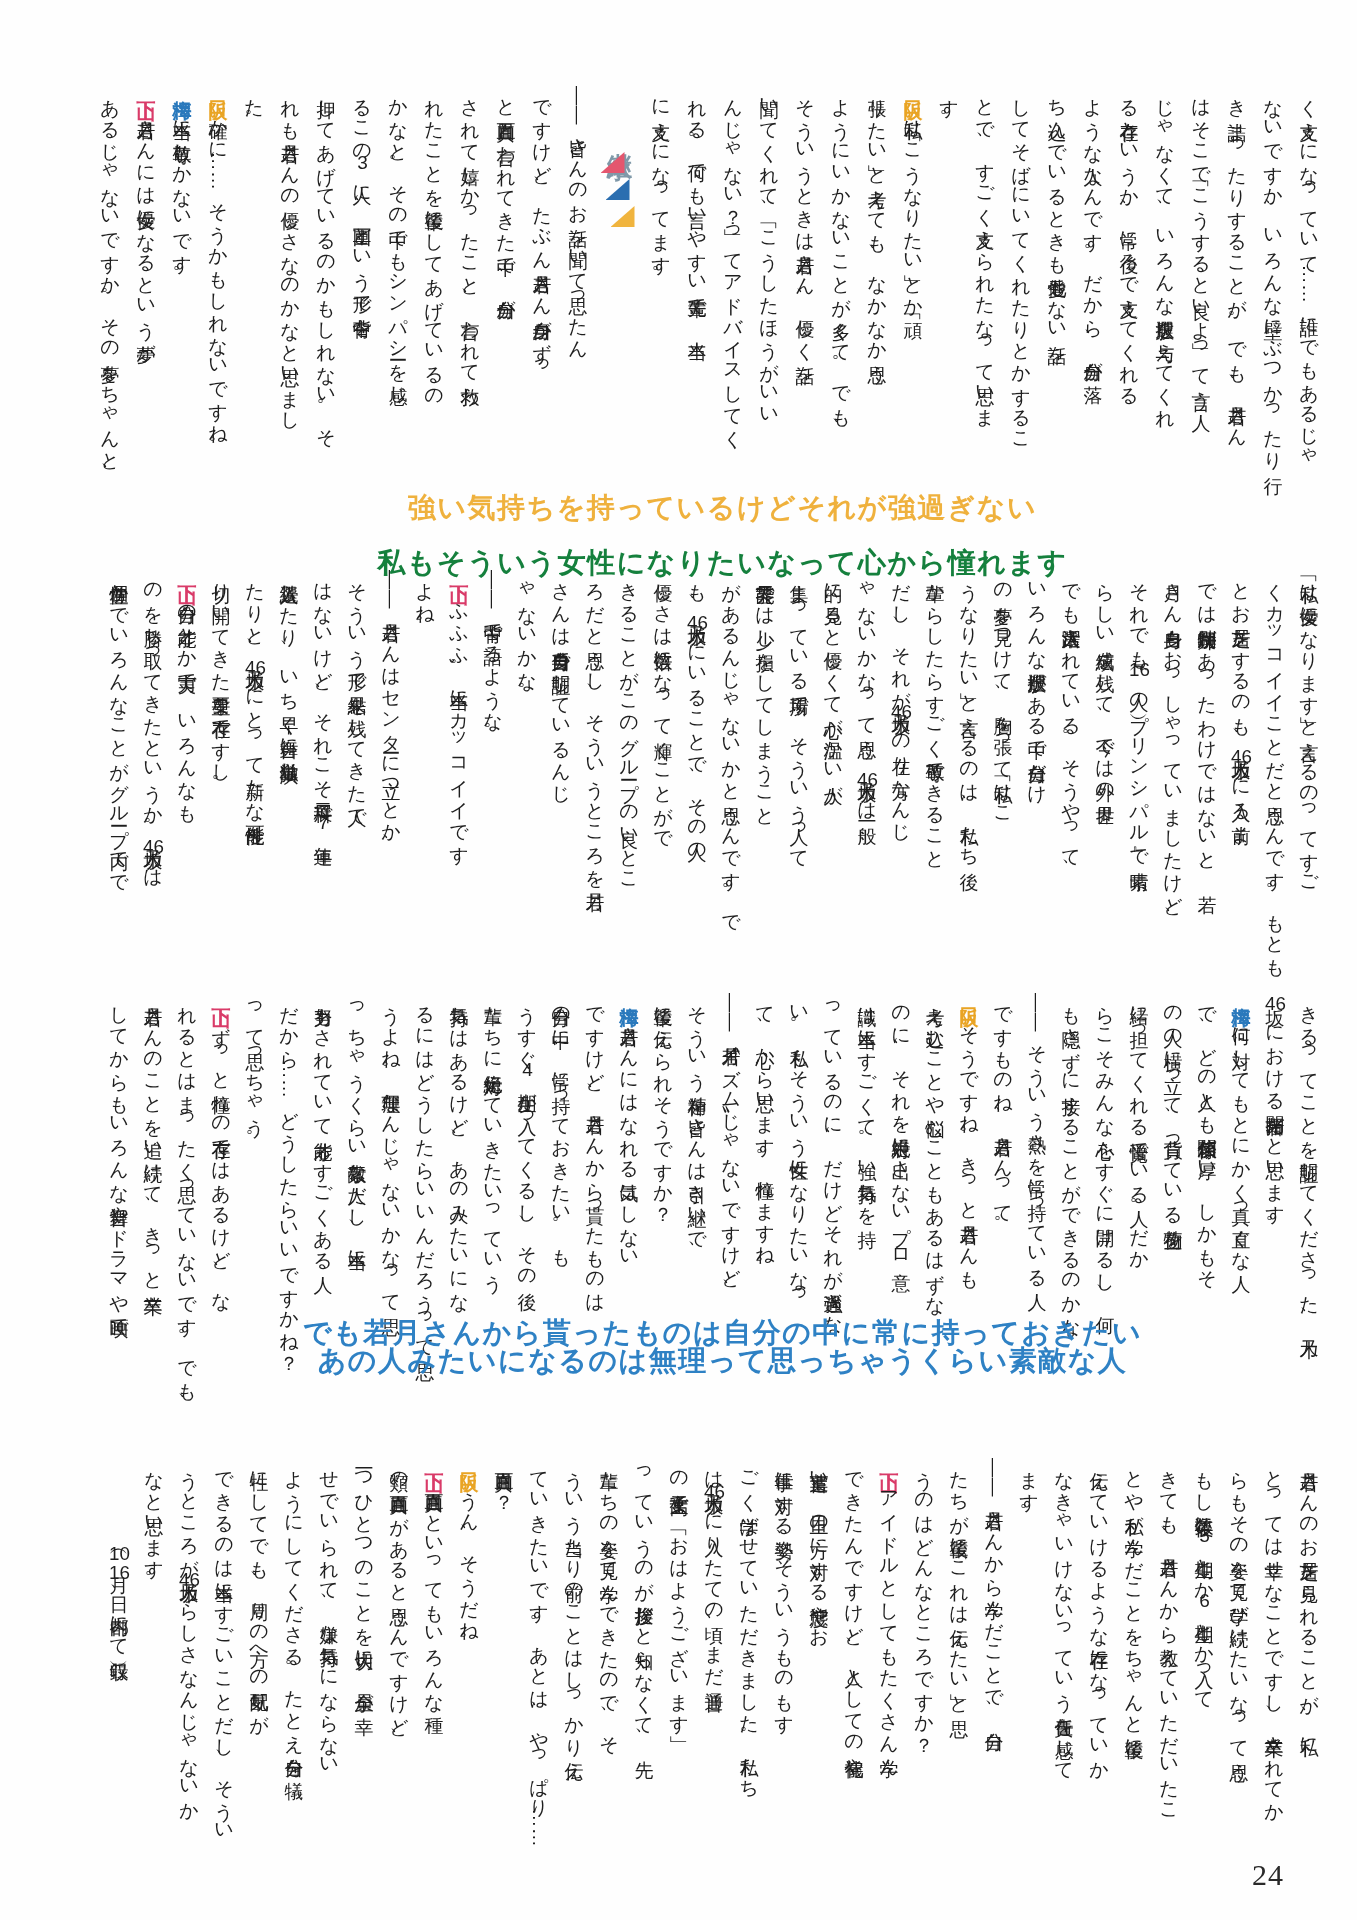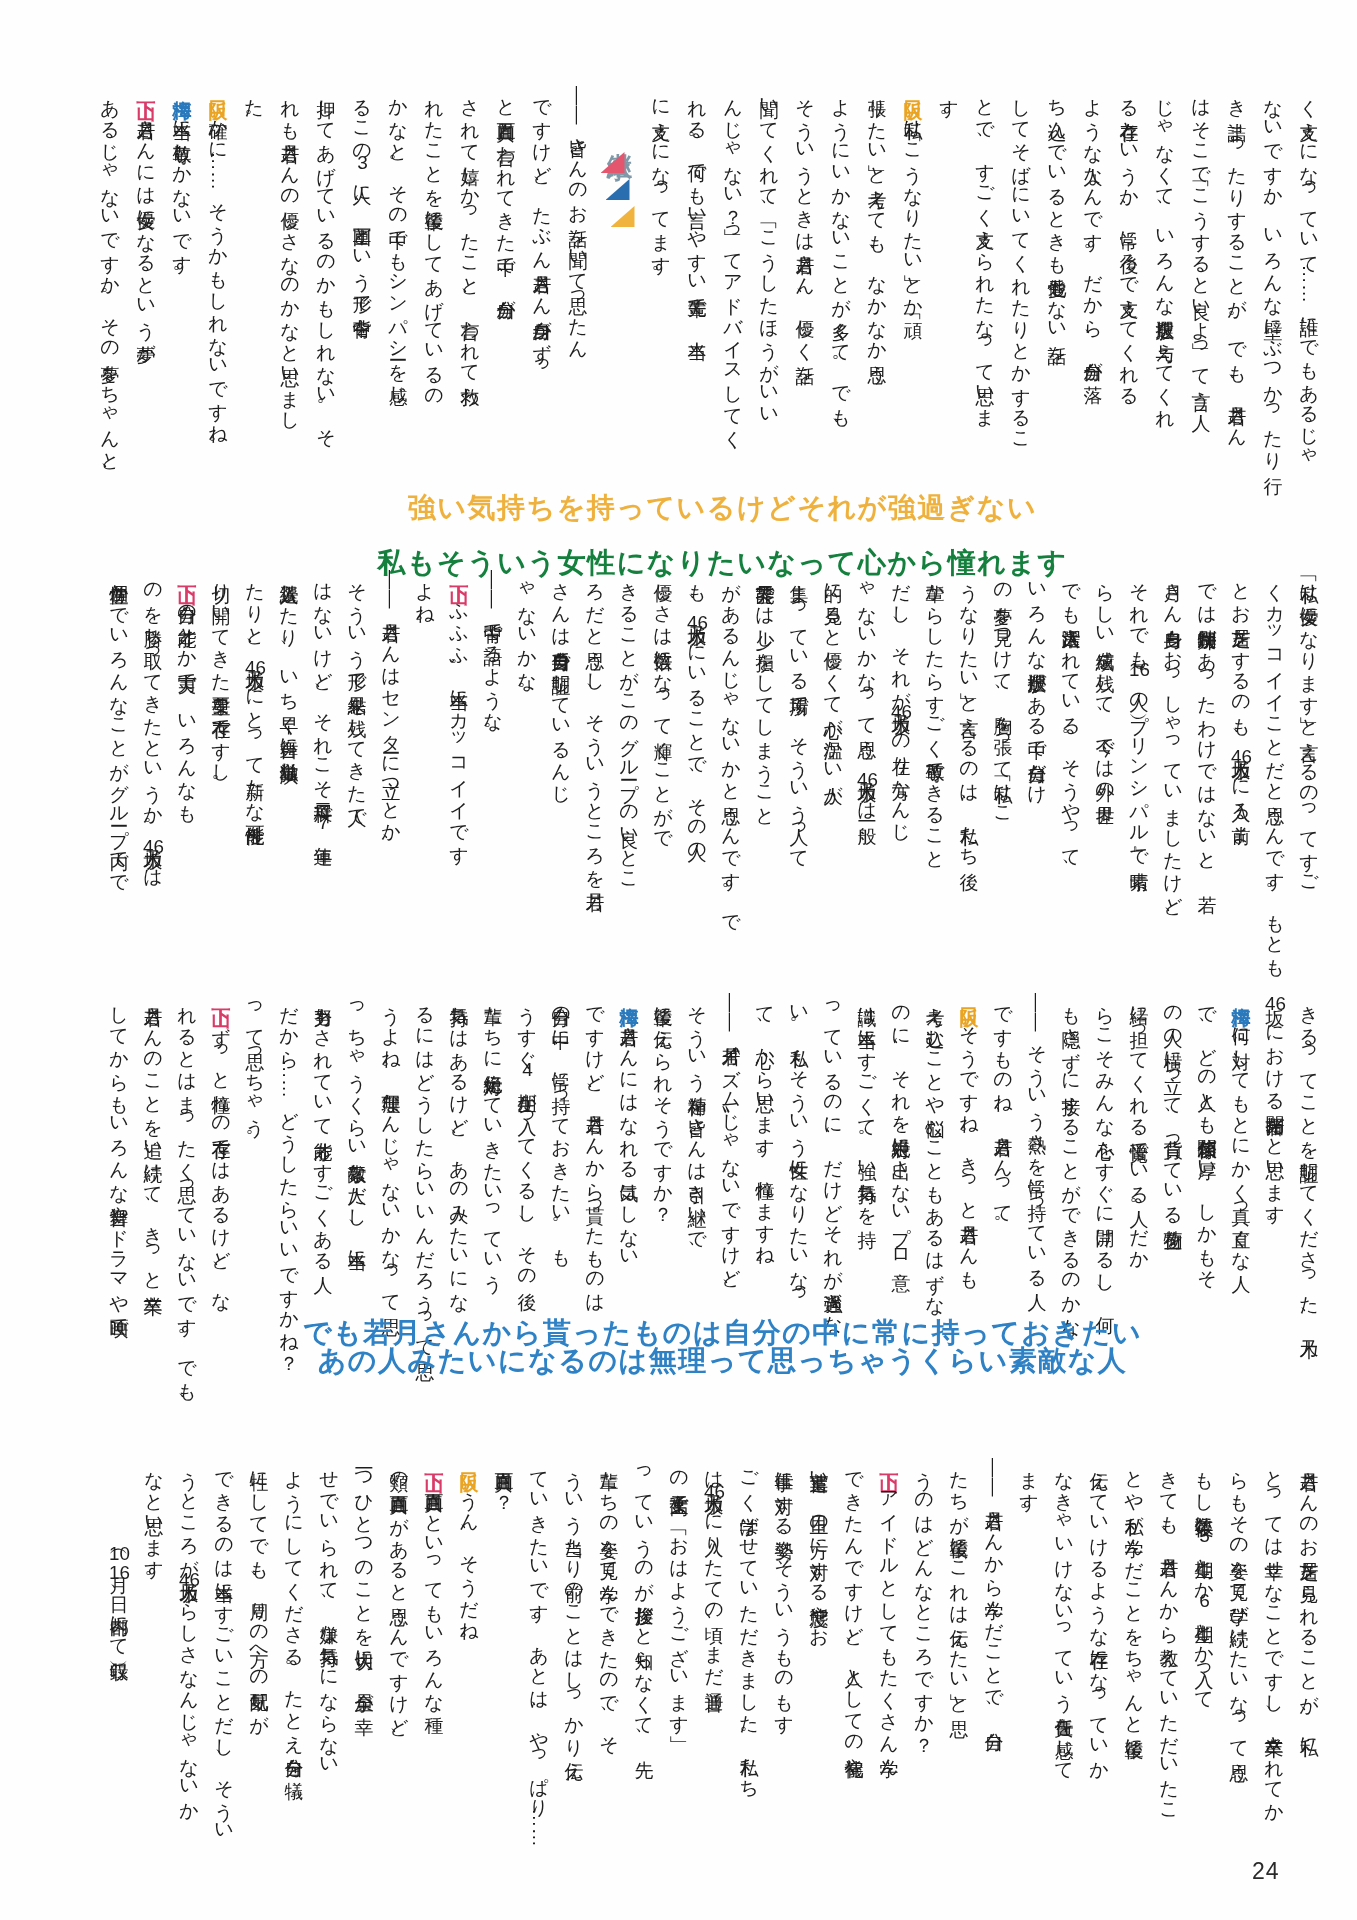--- a/index.html
+++ b/index.html
@@ -11,22 +11,22 @@
   .b1{top:86px;height:412px;} .b2{top:570px;height:412px;} .b3{top:993px;height:412px;} .b4{top:1458px;height:412px;}
   .sp{font-weight:bold;}
   .tcy{text-combine-upright:all;}
   .hl{position:absolute;left:0;width:100%;text-align:center;font-weight:bold;font-size:28px;letter-spacing:1.5px;margin-left:44px;}
   .hl1a{top:489px;} .hl1b{top:544px;} .hl2a{top:1342px;} .hl2b{top:1314px;}
   .logo-col{padding-top:46px;}
   .logo-inner{display:inline-flex;writing-mode:horizontal-tb;flex-direction:column;align-items:center;gap:10px;}
   .logo-text{writing-mode:vertical-rl;font-size:25px;font-weight:bold;letter-spacing:5px;line-height:30px;}
   .tris{display:flex;flex-direction:column;gap:6px;}
   .tri{display:block;width:24px;height:21px;clip-path:polygon(100% 0,100% 100%,0 100%);}
-  .pagenum{position:absolute;top:1858px;left:1252px;font-family:Liberation Sans, sans-serif;
-           font-size:23px;color:#2a2a2a;letter-spacing:1px;}
+  .pagenum{position:absolute;top:1858px;left:1252px;font-family:Liberation Serif, serif;
+           font-size:30px;color:#2a2a2a;letter-spacing:1px;}
 </style>
 </head>
 <body>
 
 <div class="page">
 
   <div class="band b1">
       <div class="col">く支えになっていて……誰にでもあるじゃ</div>
       <div class="col">ないですか、いろんな壁にぶつかったり行</div>
       <div class="col">き詰まったりすることが。でも、若月さん</div>

